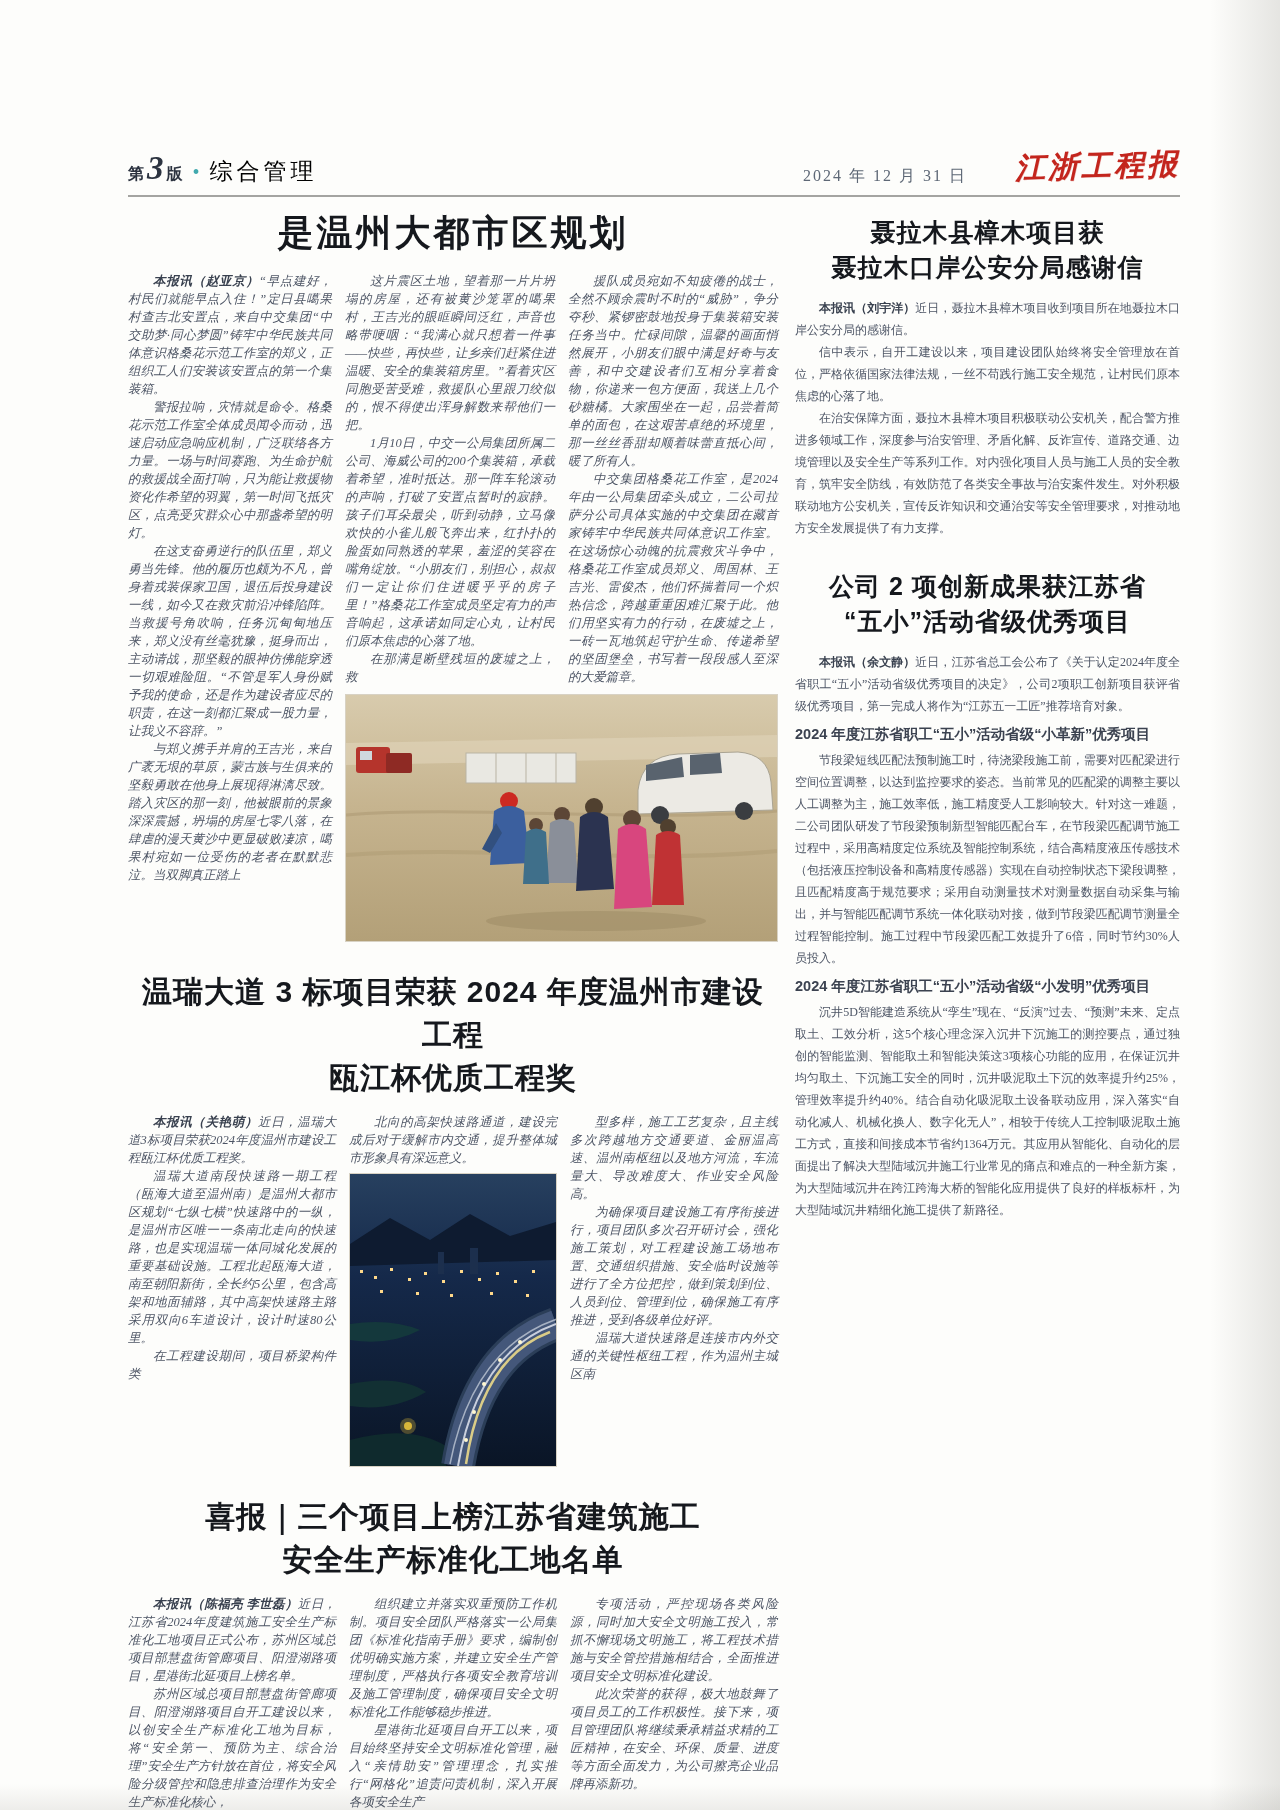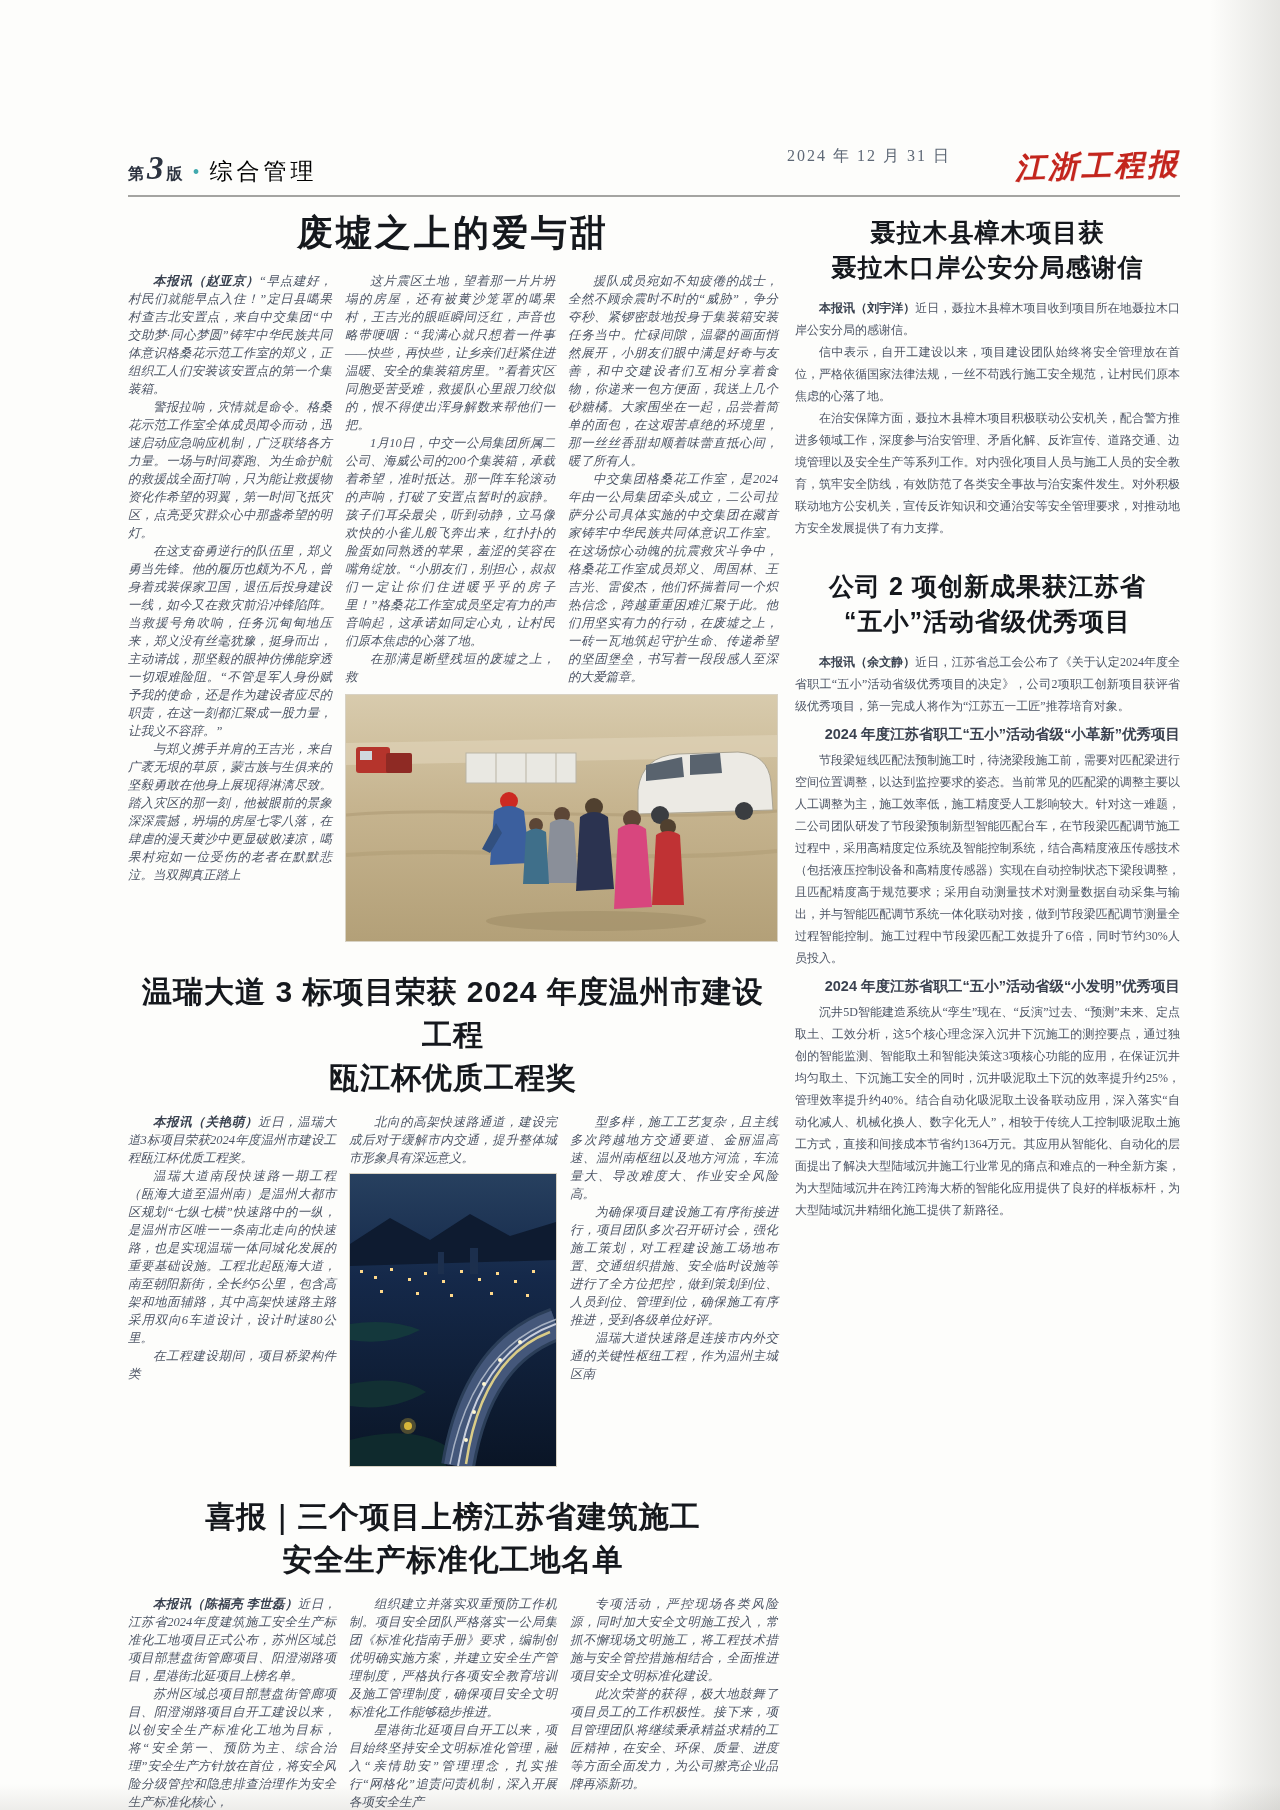--- a/index.html
+++ b/index.html
@@ -23,21 +23,21 @@
     pointer-events:none;
   }
   
   .pg-header{display:flex;align-items:flex-end;justify-content:space-between;
     border-bottom:2px solid #56565288;padding-bottom:8px;}
   .ed-group{display:flex;align-items:baseline;color:#2c3340;}
   .ed-small{font-size:16px;font-weight:bold;}
   .ed-num{font-size:33px;font-weight:bold;font-style:italic;margin:0 3px;line-height:26px;}
   .ed-dot{color:#41a9ae;font-size:20px;margin:0 10px;}
   .ed-section{color:#000000;font-size:23px;letter-spacing:4px;font-family:"Liberation Sans","DejaVu Sans",sans-serif;}
-  .hd-right{display:flex;align-items:flex-start;gap:64px;}
+  .hd-right{display:flex;align-items:flex-end;gap:48px;}
   .hd-date{font-size:16px;color:#5e6876;letter-spacing:2px;}
   .masthead{
     color:#c3251d;font-size:30px;font-weight:bold;font-style:italic;
     letter-spacing:3px;transform:rotate(-1.5deg);
     font-family:"Liberation Serif","DejaVu Serif",serif;
     text-shadow:0.5px 0.5px 0 #c3251d55;
   }
   
   .content{display:flex;gap:17px;margin-top:10px;}
   .main-left{width:650px;flex:0 0 650px;}
@@ -49,21 +49,21 @@
   .byline{font-weight:bold;color:#39414f;}
   .col3cols{display:flex;gap:13px;}
   .ncol{width:208px;flex:1 1 0;font-style:italic;}
   
   .h-main{font-family:"Liberation Sans","DejaVu Sans",sans-serif;color:#15181d;
     text-align:center;font-weight:bold;margin:0;}
   .ruins-title{font-size:36px;letter-spacing:3px;margin:2px 0 14px 0;}
   .two-line{font-size:30px;line-height:43px;letter-spacing:1px;margin:6px 0 14px 0;}
   .side-title{font-size:25px;line-height:35px;letter-spacing:1px;margin:8px 0 12px 0;}
   .subhead{font-family:"Liberation Sans","DejaVu Sans",sans-serif;font-weight:bold;
-    color:#3b4250;font-size:14.5px;line-height:22px;text-align:right;margin:6px 0 4px 0;}
+    color:#3b4250;font-size:14.5px;line-height:22px;text-align:left;margin:6px 0 4px 0;}
   
   .photo{border:1px solid #d8d2c4;background:#cdbb9b;overflow:hidden;}
   .photo-relief{width:431px;height:246px;margin-top:8px;}
   .photo-city{width:206px;height:292px;margin-top:6px;}
   .art-gap{height:22px;}
   svg{display:block;}
 </style>
 </head>
 <body>
 
@@ -81,21 +81,21 @@
       <span class="hd-date">2024 年 12 月 31 日</span>
       <span class="masthead">江浙工程报</span>
     </div>
   </div>
 
   <div class="content">
 
     <div class="main-left">
 
       <div>
-        <h1 class="h-main ruins-title">废墟之上的爱与甜</h1>
+        <h1 class="h-main ruins-title">是温州大都市区规划</h1>
         <div class="col3cols">
           <div class="ncol">
             <p class="para"><strong class="byline">本报讯（赵亚京）</strong><span>“早点建好，村民们就能早点入住！”定日县噶果村查吉北安置点，来自中交集团“中交助梦·同心梦圆”铸牢中华民族共同体意识格桑花示范工作室的郑义，正组织工人们安装该安置点的第一个集装箱。</span></p>
             <p class="para">警报拉响，灾情就是命令。格桑花示范工作室全体成员闻令而动，迅速启动应急响应机制，广泛联络各方力量。一场与时间赛跑、为生命护航的救援战全面打响，只为能让救援物资化作希望的羽翼，第一时间飞抵灾区，点亮受灾群众心中那盏希望的明灯。</p>
             <p class="para">在这支奋勇逆行的队伍里，郑义勇当先锋。他的履历也颇为不凡，曾身着戎装保家卫国，退伍后投身建设一线，如今又在救灾前沿冲锋陷阵。当救援号角吹响，任务沉甸甸地压来，郑义没有丝毫犹豫，挺身而出，主动请战，那坚毅的眼神仿佛能穿透一切艰难险阻。“不管是军人身份赋予我的使命，还是作为建设者应尽的职责，在这一刻都汇聚成一股力量，让我义不容辞。”</p>
             <p class="para">与郑义携手并肩的王吉光，来自广袤无垠的草原，蒙古族与生俱来的坚毅勇敢在他身上展现得淋漓尽致。踏入灾区的那一刻，他被眼前的景象深深震撼，坍塌的房屋七零八落，在肆虐的漫天黄沙中更显破败凄凉，噶果村宛如一位受伤的老者在默默悲泣。当双脚真正踏上</p>
           </div>
           <div style="flex:1 1 0;">
             <div class="col3cols">
               <div class="ncol">

